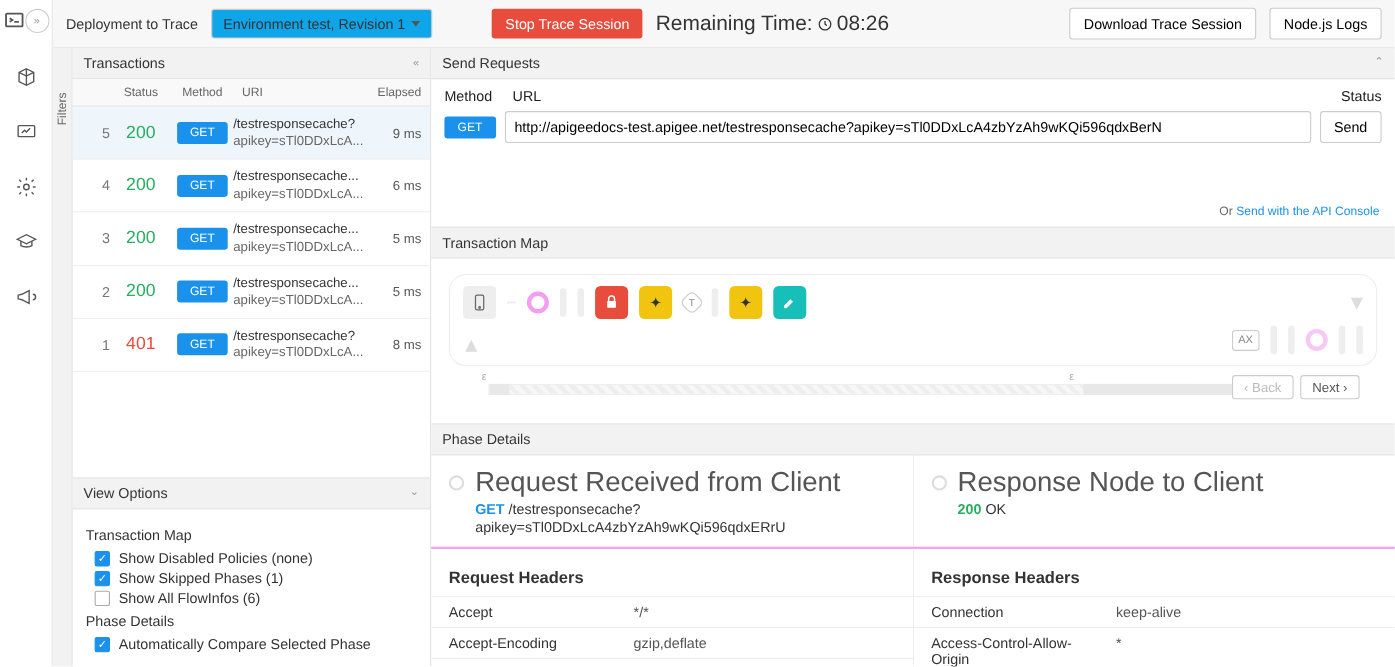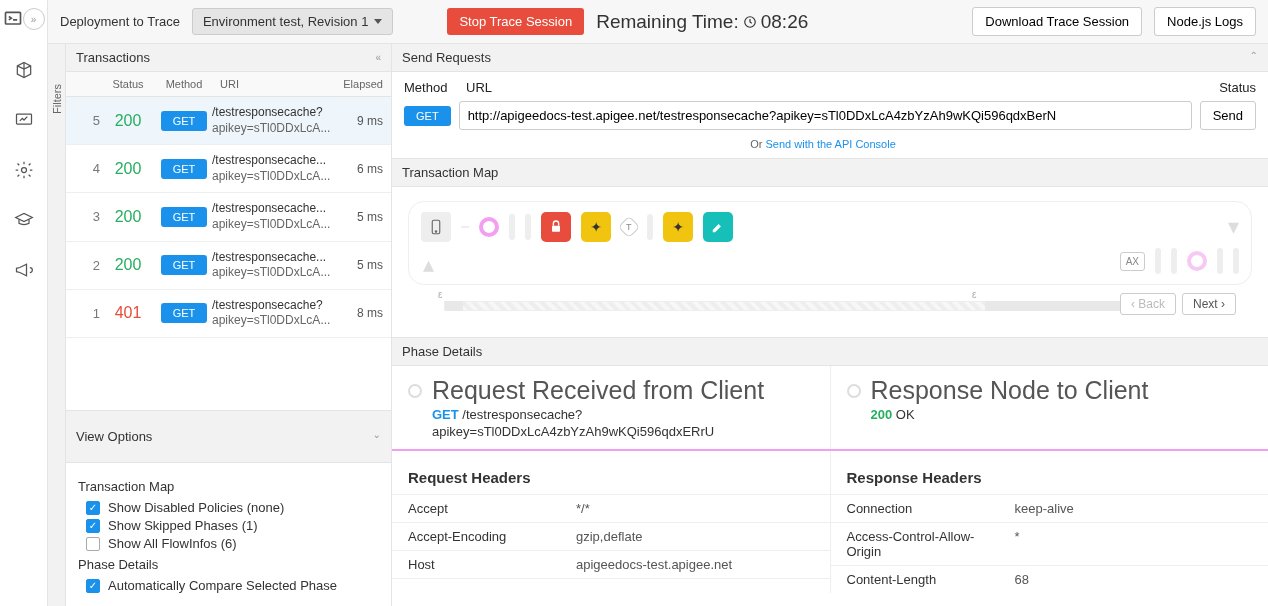--- a/index.html
+++ b/index.html
@@ -8,21 +8,21 @@
 .left-rail { width: 48px; background: #fff; border-right: 1px solid #e4e4e4; display: flex; flex-direction: column; align-items: center; padding-top: 8px; gap: 30px; }
 .left-rail .rail-icon { width: 20px; height: 20px; color: #555; cursor: pointer; }
 .rail-top { display: flex; align-items:center; gap:4px;}
 .rail-circle { width:22px; height:22px; border:1px solid #ccc; border-radius:50%; display:flex; align-items:center; justify-content:center; font-size:10px; color:#999; margin-left:-4px;}
 .main { flex: 1; display: flex; flex-direction: column; }
 .top-tabs { height: 34px; border-bottom: 1px solid #e4e4e4; display:flex; justify-content:flex-end; align-items:center; padding-right:14px; gap:22px; font-size:13px;}
 .top-tabs a { text-decoration:none; color:#1a91eb; cursor:pointer; padding:8px 6px;}
 .top-tabs a.active { color:#333; border:1px solid #ccc; border-bottom:1px solid #fff; border-radius:3px 3px 0 0; margin-bottom:-1px;}
 .toolbar { height: 44px; background:#f7f7f7; border-bottom:1px solid #e4e4e4; display:flex; align-items:center; padding:0 12px; gap:12px;}
 .toolbar .deploy-label { font-size:13px; color:#333;}
-.select-like { background:#e5e5e5; border:1px solid #ccc; border-radius:3px; padding:5px 10px; font-size:13px; cursor:pointer; display:inline-flex; align-items:center; gap:6px;}
+.select-like { background:#0ea5e9; border:1px solid #ccc; border-radius:3px; padding:5px 10px; font-size:13px; cursor:pointer; display:inline-flex; align-items:center; gap:6px;}
 .caret { width:0;height:0;border-left:4px solid transparent;border-right:4px solid transparent;border-top:5px solid #555;}
 .btn { border:1px solid #ccc; background:#fff; border-radius:3px; padding:6px 12px; font-size:13px; cursor:pointer;}
 .btn-danger { background:#e74c3c; color:#fff; border:none;}
 .remaining { font-size:19px; color:#333; display:inline-flex; align-items:center; gap:4px;}
 .toolbar .spacer { flex:1;}
 .content { flex:1; display:flex; min-height:0;}
 .filters-tab { width:18px; background:#f2f2f2; border-right:1px solid #e4e4e4; display:flex; align-items:flex-start; justify-content:center; padding-top:40px;}
 .filters-tab span { writing-mode: vertical-rl; transform: rotate(180deg); font-size:11px; color:#666;}
 .left-pane { width: 326px; border-right:1px solid #e4e4e4; display:flex; flex-direction:column;}
 .pane-header { background:#f2f2f2; border-bottom:1px solid #e4e4e4; padding:6px 10px; font-size:13px; color:#333; display:flex; align-items:center; justify-content:space-between;}
@@ -38,35 +38,35 @@
 .tx-row { display:flex; border-bottom:1px solid #eee; align-items:center; padding:8px 0; cursor:pointer;}
 .tx-row.selected { background:#eef6fc;}
 .tx-row .col-n { color:#777; font-size:13px;}
 .tx-row .col-status { font-weight:400; font-size:16px;}
 .status-200 { color:#27ae60;}
 .status-401 { color:#e74c3c;}
 .method-pill { background:#1a91eb; color:#fff; border-radius:3px; padding:4px 12px; font-size:11px; display:inline-block;}
 .tx-row .col-uri { font-size:12px; color:#333; line-height:1.3;}
 .tx-row .col-uri .l2 { color:#666;}
 .tx-row .col-elapsed { font-size:12px; color:#555; padding-right:8px;}
-.view-options-head { background:#f2f2f2; border-top:1px solid #e4e4e4; border-bottom:1px solid #e4e4e4; padding:18px 10px; font-size:13px; display:flex; justify-content:space-between;}
+.view-options-head { background:#f2f2f2; border-top:1px solid #e4e4e4; border-bottom:1px solid #e4e4e4; padding:6px 10px; font-size:13px; display:flex; justify-content:space-between;}
 .view-options-body { padding:10px 12px; font-size:13px;}
 .view-options-body .group-title { margin:6px 0 6px 0; color:#333;}
 .chk-row { display:flex; align-items:center; gap:8px; margin:3px 0 3px 8px;}
 .chk { width:14px; height:14px; border:1px solid #aaa; border-radius:2px; display:inline-flex; align-items:center; justify-content:center; font-size:10px; color:#fff;}
 .chk.checked { background:#1a91eb; border-color:#1a91eb;}
 .right-pane { flex:1; display:flex; flex-direction:column; min-width:0;}
 .send-req-head { background:#f2f2f2; border-bottom:1px solid #e4e4e4; padding:6px 10px; font-size:13px; display:flex; justify-content:space-between;}
 .send-req-body { padding:8px 12px 4px;}
 .send-labels { display:flex; gap:18px; font-size:13px; color:#222;}
 .send-labels .lab-method { width:44px;}
 .send-labels .lab-status { margin-left:auto;}
 .send-controls { display:flex; gap:8px; margin-top:6px; align-items:center;}
 .url-input { flex:1; border:1px solid #ccc; border-radius:3px; padding:6px 8px; font-size:13px;}
-.or-link { text-align:center; font-size:11px; color:#666; padding:4px 14px 8px 0;}
+.or-link { text-align:right; font-size:11px; color:#666; padding:4px 14px 8px 0;margin-top:48px;}
 .or-link a { color:#1a91eb; text-decoration:none;}
 .txmap-head { background:#f2f2f2; border-top:1px solid #e4e4e4; border-bottom:1px solid #e4e4e4; padding:6px 10px; font-size:13px;}
 .txmap-body { padding:14px 16px 10px;}
 .flow-wrap { position:relative; border:1px solid #eee; border-radius:16px; height:84px; padding:10px 12px;}
 .flow-top { display:flex; align-items:center; gap:10px;}
 .flow-bottom { display:flex; align-items:center; justify-content:flex-end; gap:10px; margin-top:6px;}
 .node { width:30px; height:30px; border-radius:5px; display:inline-flex; align-items:center; justify-content:center; font-size:14px; color:#fff;}
 .node.client { background:#eee; color:#666; border-radius:4px;}
 .node.pink { width:20px; height:20px; border:4px solid #f39ef0; border-radius:50%; background:#fff;}
 .node.pink2 { width:20px; height:20px; border:4px solid #f7c8f3; border-radius:50%; background:#fff;}

